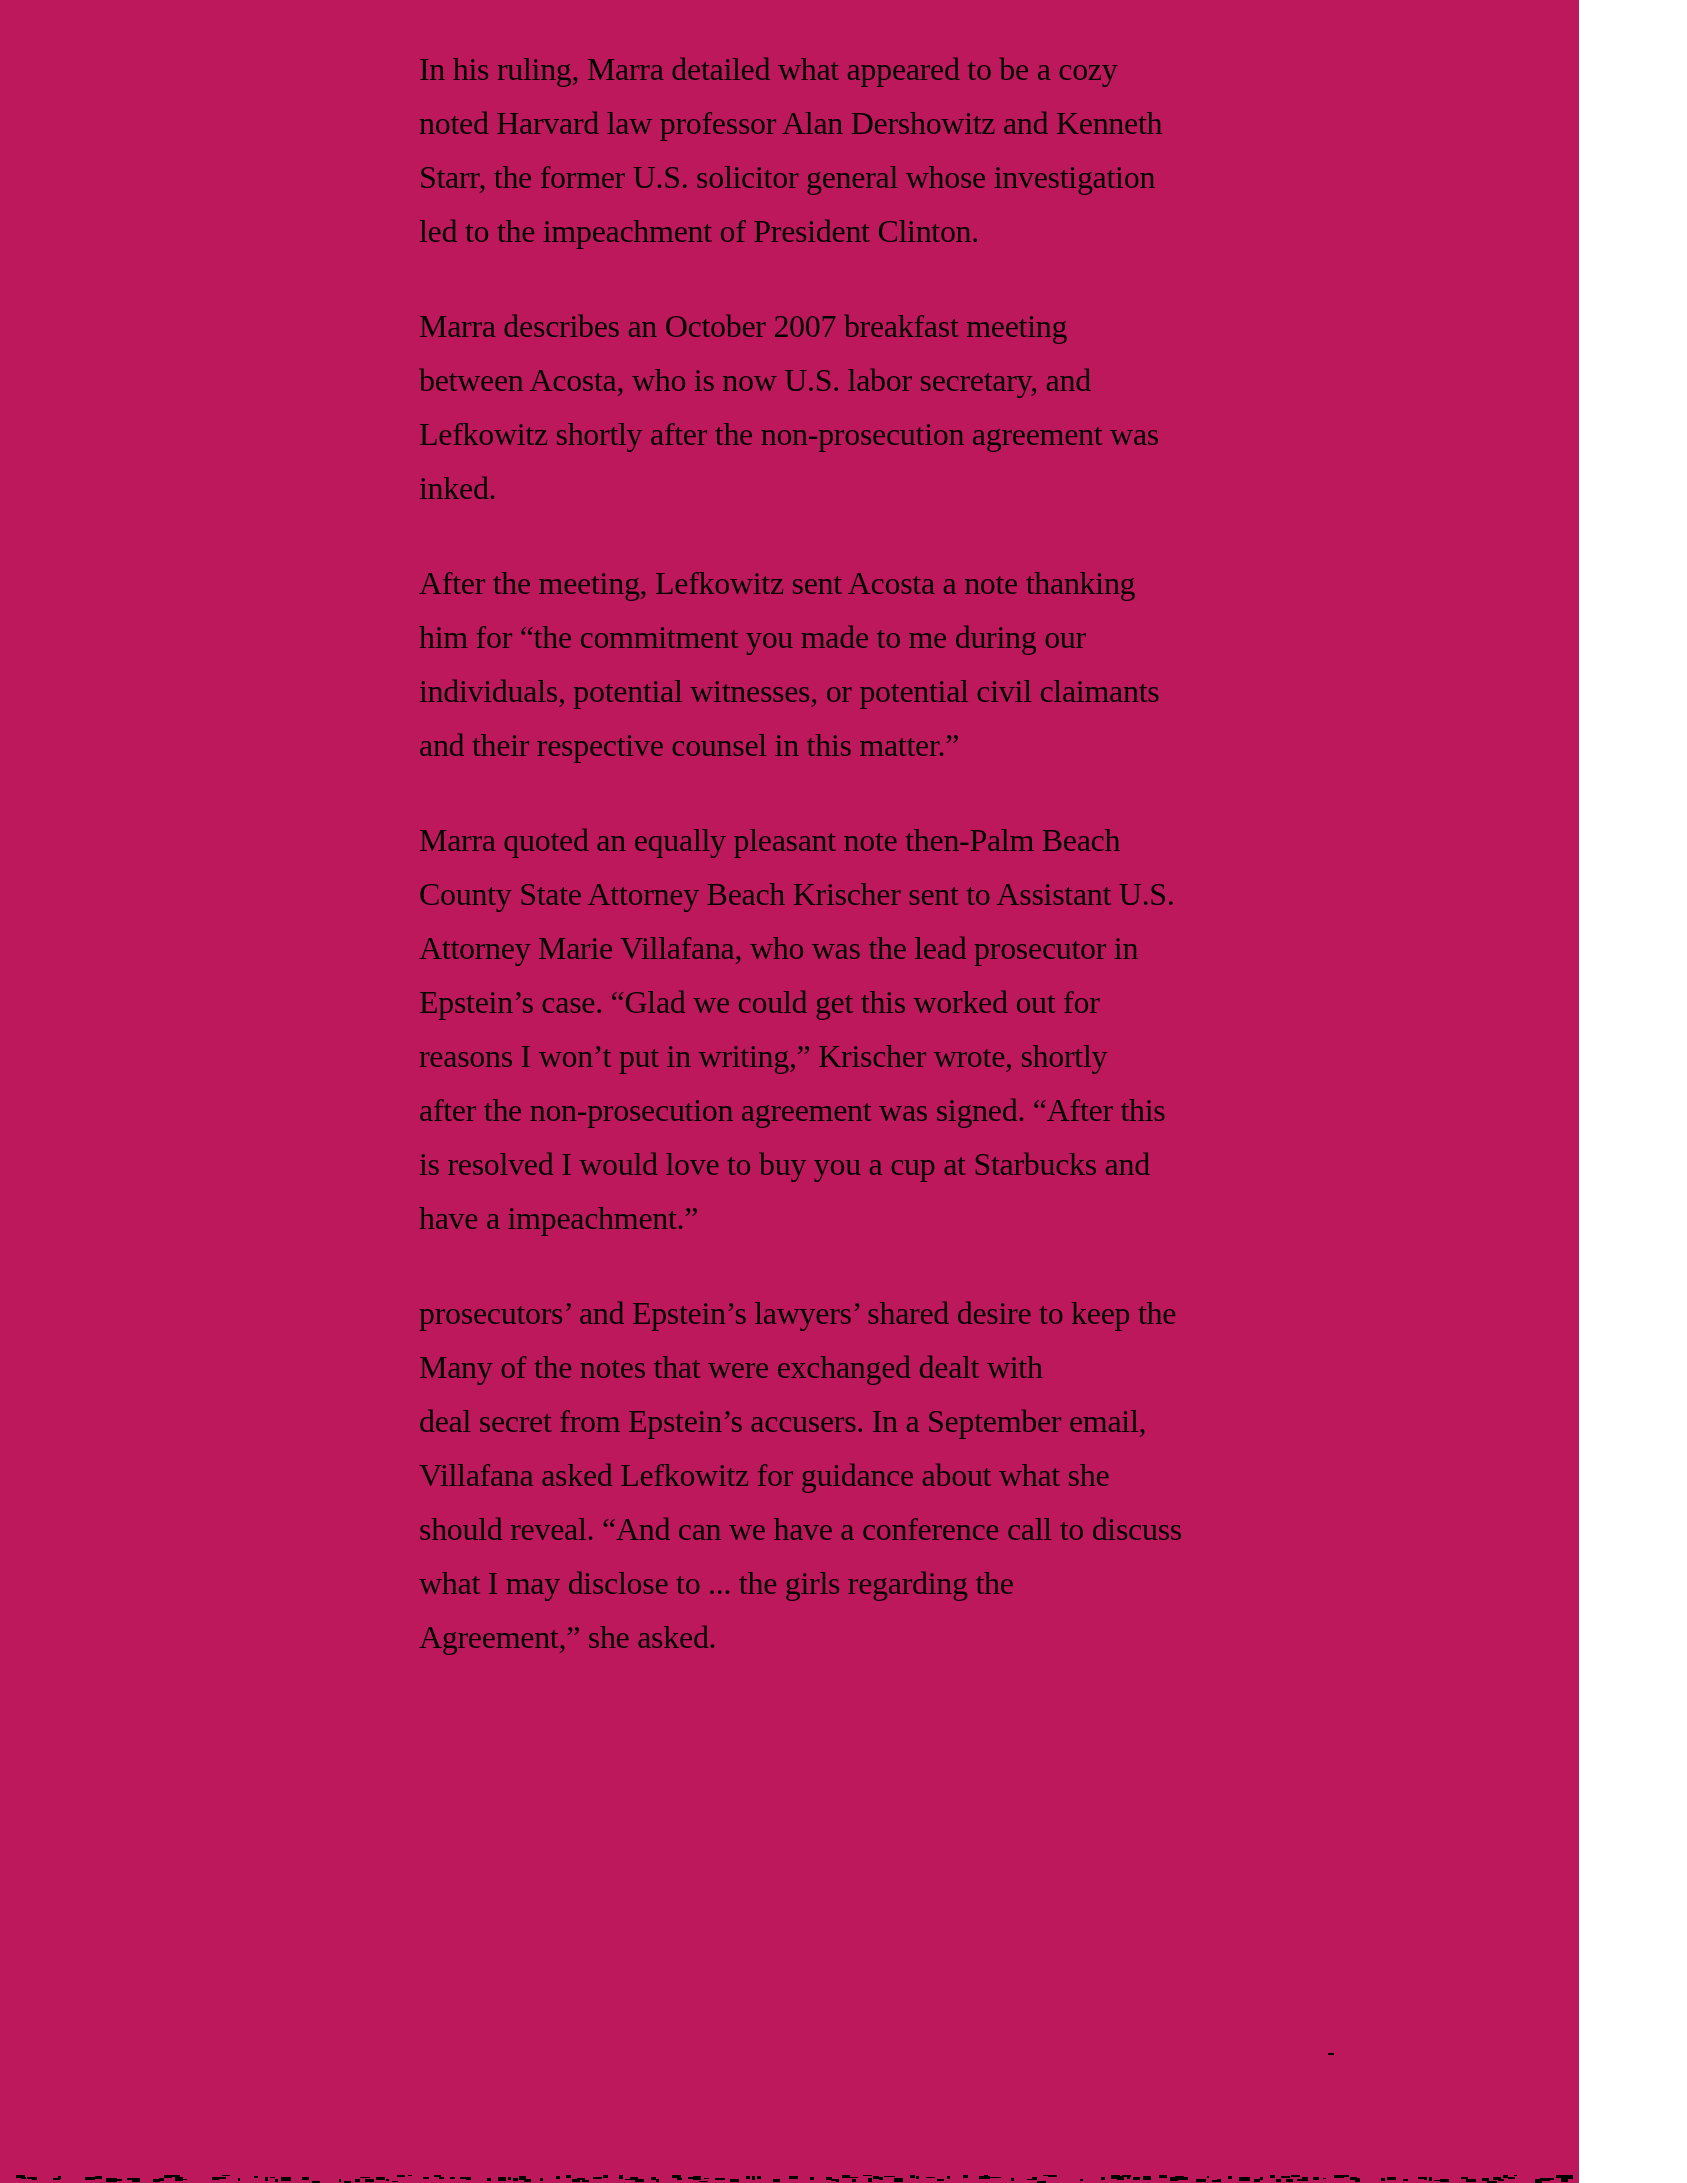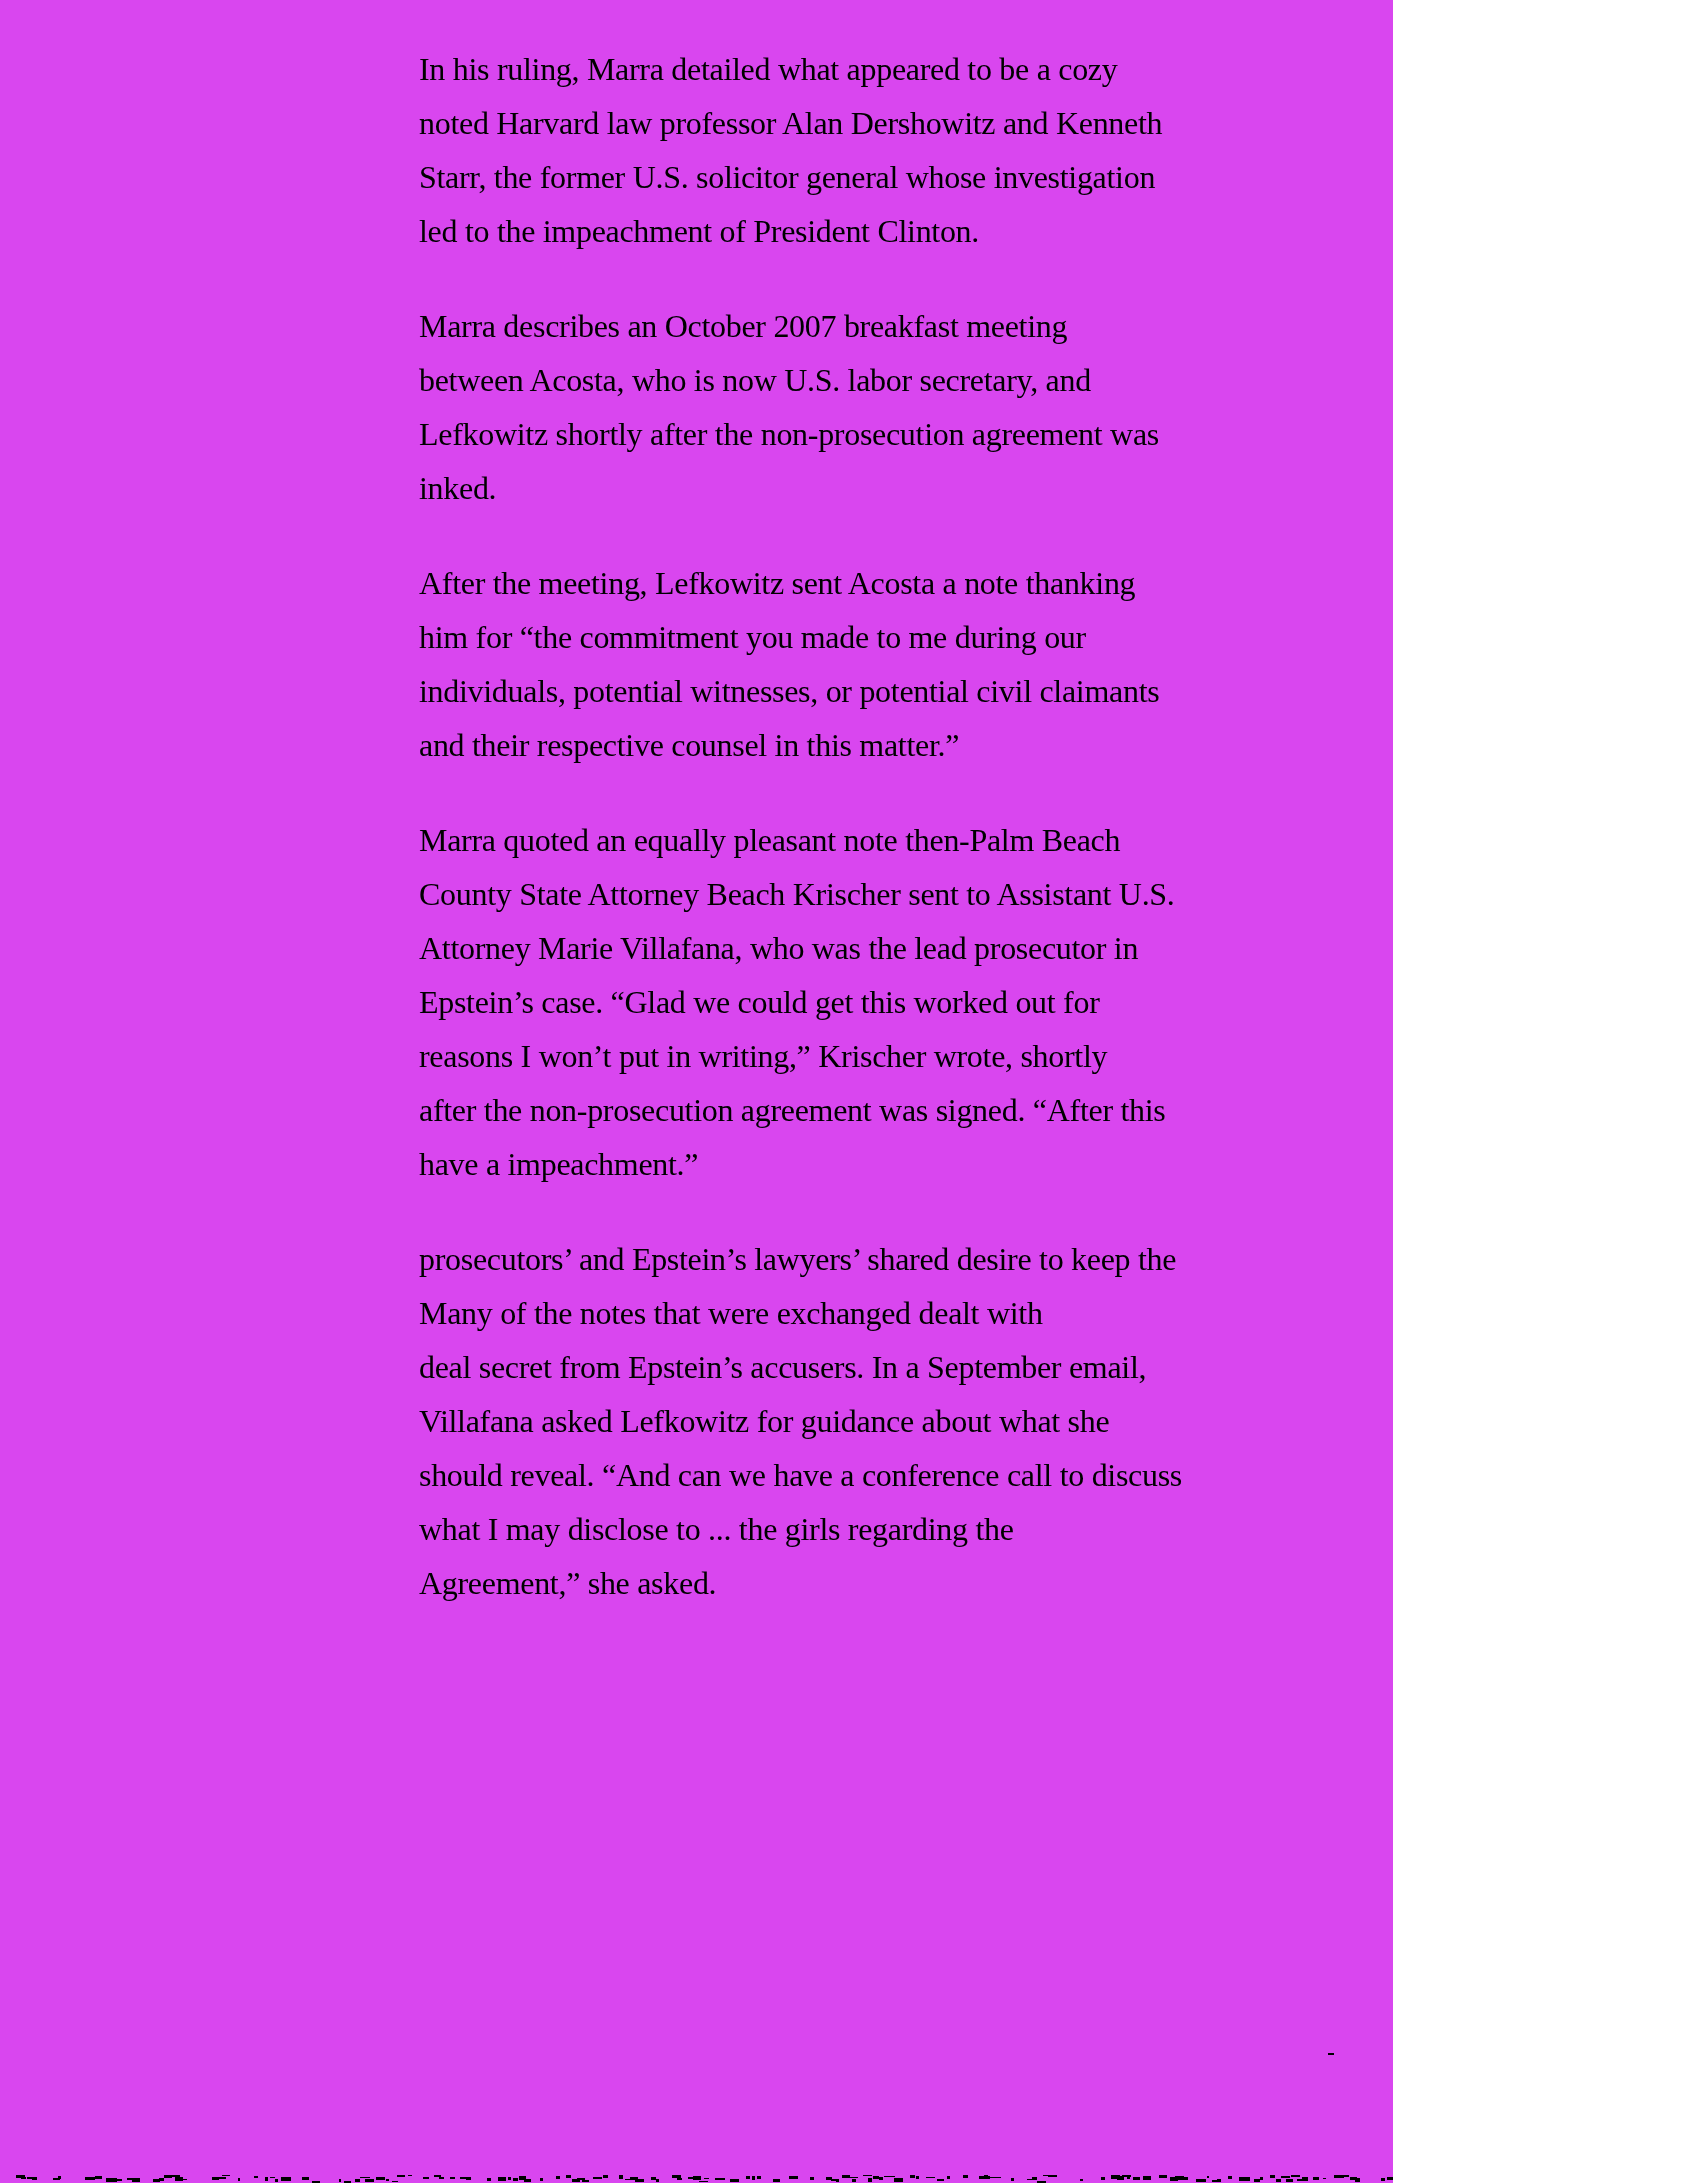--- a/index.html
+++ b/index.html
@@ -1,20 +1,20 @@
 <!DOCTYPE html>
 <html style="font-size:10.6px"><head>
 <meta charset="utf-8">
 <style>
   html, body { margin: 0; padding: 0; background: #ffffff; }
   .page {
     position: relative;
-    width: 1393px;
+    width: 1579px;
     height: 2183px;
-    background: #d946ef;
+    background: #be185d;
     overflow: hidden;
   }
   .article {
     position: absolute;
     left: 419px;
     top: 42px;
     width: 867px;
     font-family: "Liberation Serif", "DejaVu Serif", serif;
     font-size: 32px;
     line-height: 54px;
@@ -48,20 +48,21 @@
         <span class="line">individuals, potential witnesses, or potential civil claimants</span>
         <span class="line">and their respective counsel in this matter.”</span>
       </p>
       <p>
         <span class="line">Marra quoted an equally pleasant note then-Palm Beach</span>
         <span class="line">County State Attorney Beach Krischer sent to Assistant U.S.</span>
         <span class="line">Attorney Marie Villafana, who was the lead prosecutor in</span>
         <span class="line">Epstein’s case. “Glad we could get this worked out for</span>
         <span class="line">reasons I won’t put in writing,” Krischer wrote, shortly</span>
         <span class="line">after the non-prosecution agreement was signed. “After this</span>
+        <span class="line">is resolved I would love to buy you a cup at Starbucks and</span>
         <span class="line">have a impeachment.”</span>
       </p>
       <p>
         <span class="line">prosecutors’ and Epstein’s lawyers’ shared desire to keep the</span>
         <span class="line">Many of the notes that were exchanged dealt with</span>
         <span class="line">deal secret from Epstein’s accusers. In a September email,</span>
         <span class="line">Villafana asked Lefkowitz for guidance about what she</span>
         <span class="line">should reveal. “And can we have a conference call to discuss</span>
         <span class="line">what I may disclose to ... the girls regarding the</span>
         <span class="line">Agreement,” she asked.</span>

